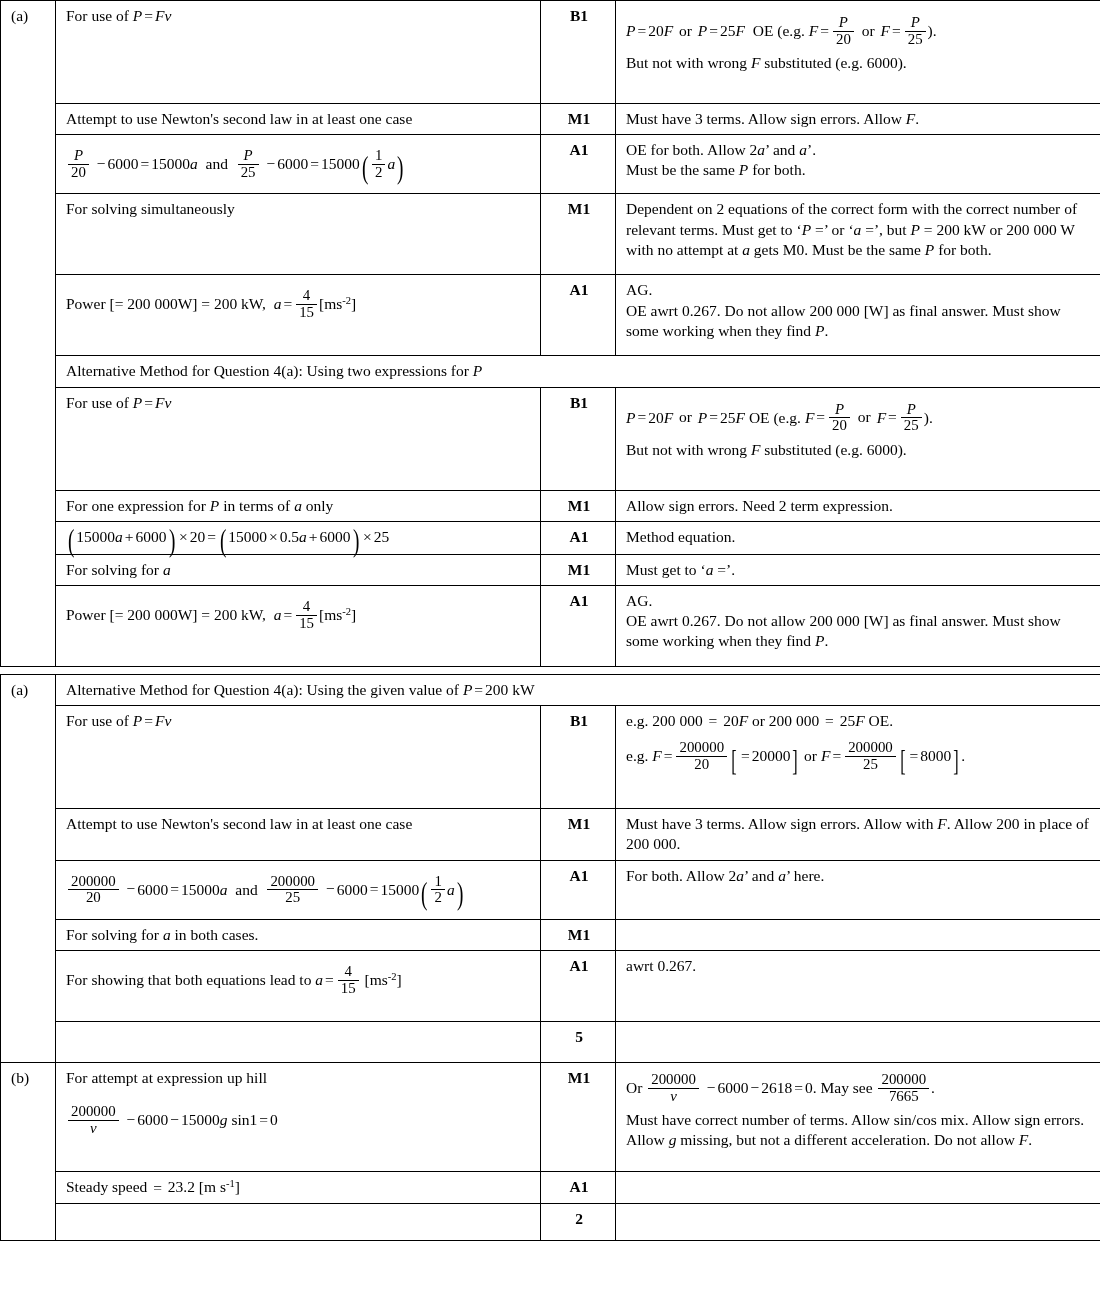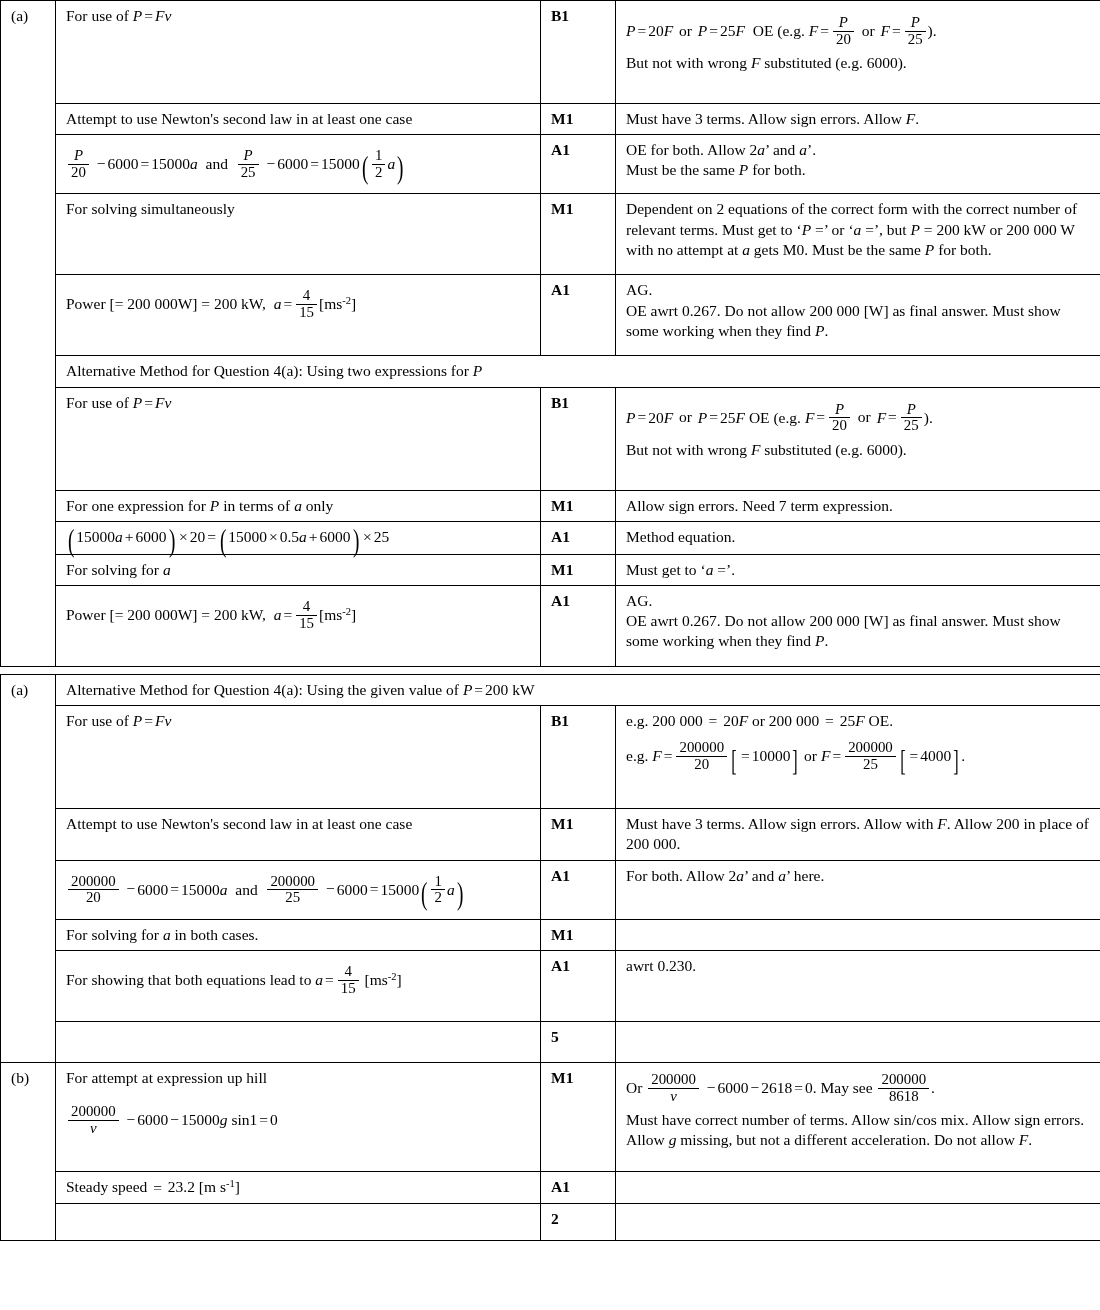--- a/index.html
+++ b/index.html
@@ -49,21 +49,21 @@
     border-bottom: none;
     border-right: 1px solid #000;
     padding-left: 2px;
     padding-top: 6px;
     font-size: 15.5px;
     text-align: left;
   }
 
   td.sol { border-left: 1px solid #000; }
   td.mark {
-    text-align: left;
+    text-align: center;
     font-weight: bold;
     padding-right: 12px;
     white-space: nowrap;
   }
   td.notes { }
 
   
   td.banner {
     font-weight: normal;
     padding-top: 6px;
@@ -224,21 +224,21 @@
       </div>
       <div>But not with wrong <span class="mi">F</span> substituted (e.g. 6000).</div>
     </td>
   </tr>
 
   <tr>
     <td class="sol">
       For one expression for <span class="mi">P</span> in terms of <span class="mi">a</span> only
     </td>
     <td class="mark">M1</td>
-    <td class="notes">Allow sign errors. Need 7 term expression.</td>
+    <td class="notes">Allow sign errors. Need 2 term expression.</td>
   </tr>
 
   <tr>
     <td class="sol">
       <span class="paren-big">(</span><span class="mn">15000</span><span class="mi">a</span><span class="op">+</span><span class="mn">6000</span><span class="paren-big">)</span><span class="op">×</span><span class="mn">20</span><span class="op">=</span><span class="paren-big">(</span><span class="mn">15000</span><span class="op">×</span><span class="mn">0.5</span><span class="mi">a</span><span class="op">+</span><span class="mn">6000</span><span class="paren-big">)</span><span class="op">×</span><span class="mn">25</span>
     </td>
     <td class="mark">A1</td>
     <td class="notes">Method equation.</td>
   </tr>
 
@@ -281,22 +281,22 @@
   </tr>
 
   <tr>
     <td class="sol row-tall-1">
       For use of <span class="mi">P</span><span class="op">=</span><span class="mi">Fv</span>
     </td>
     <td class="mark">B1</td>
     <td class="notes">
       <div>e.g. 200 000 <span class="op">=</span> 20<span class="mi">F</span> or 200 000 <span class="op">=</span> 25<span class="mi">F</span> OE.</div>
       <div class="blockmath">
-        e.g. <span class="mi">F</span><span class="op">=</span><span class="frac"><span class="num mn">200000</span><span class="den mn">20</span></span><span class="brk-big">[</span><span class="op">=</span><span class="mn">10000</span><span class="brk-big">]</span>
-        or <span class="mi">F</span><span class="op">=</span><span class="frac"><span class="num mn">200000</span><span class="den mn">25</span></span><span class="brk-big">[</span><span class="op">=</span><span class="mn">4000</span><span class="brk-big">]</span>.
+        e.g. <span class="mi">F</span><span class="op">=</span><span class="frac"><span class="num mn">200000</span><span class="den mn">20</span></span><span class="brk-big">[</span><span class="op">=</span><span class="mn">20000</span><span class="brk-big">]</span>
+        or <span class="mi">F</span><span class="op">=</span><span class="frac"><span class="num mn">200000</span><span class="den mn">25</span></span><span class="brk-big">[</span><span class="op">=</span><span class="mn">8000</span><span class="brk-big">]</span>.
       </div>
     </td>
   </tr>
 
   <tr>
     <td class="sol">Attempt to use Newton's second law in at least one case</td>
     <td class="mark">M1</td>
     <td class="notes">
       Must have 3 terms. Allow sign errors. Allow with <span class="mi">F</span>. Allow 200 in
       place of 200 000.
@@ -327,21 +327,21 @@
     <td class="notes"></td>
   </tr>
 
   <tr>
     <td class="sol row-tall-2">
       <div class="eqline">
         For showing that both equations lead to <span class="mi">a</span><span class="op">=</span><span class="frac"><span class="num mn">4</span><span class="den mn">15</span></span>&nbsp;[ms<sup class="exp">-2</sup>]
       </div>
     </td>
     <td class="mark">A1</td>
-    <td class="notes">awrt 0.230.</td>
+    <td class="notes">awrt 0.267.</td>
   </tr>
 
   <tr>
     <td class="sol" style="height:30px;">&nbsp;</td>
     <td class="mark">5</td>
     <td class="notes"></td>
   </tr>
 
   <tr>
     <td class="part" rowspan="3">(b)</td>
@@ -351,21 +351,21 @@
         <span class="frac"><span class="num mn">200000</span><span class="den mi">v</span></span>
         <span class="op">−</span><span class="mn">6000</span><span class="op">−</span><span class="mn">15000</span><span class="mi">g</span><span class="mn"> sin</span><span class="mn">1</span><span class="op">=</span><span class="mn">0</span>
       </div>
       <div style="height:24px;"></div>
     </td>
     <td class="mark">M1</td>
     <td class="notes">
       <div class="blockmath" style="padding-top:4px;">
         Or <span class="frac"><span class="num mn">200000</span><span class="den mi">v</span></span>
         <span class="op">−</span><span class="mn">6000</span><span class="op">−</span><span class="mn">2618</span><span class="op">=</span><span class="mn">0</span>. May see
-        <span class="frac"><span class="num mn">200000</span><span class="den mn">8618</span></span>.
+        <span class="frac"><span class="num mn">200000</span><span class="den mn">7665</span></span>.
       </div>
       <div>Must have correct number of terms. Allow sin/cos mix. Allow
       sign errors. Allow <span class="mi">g</span> missing, but not a different acceleration. Do
       not allow <span class="mi">F</span>.</div>
     </td>
   </tr>
 
   <tr>
     <td class="sol">
       Steady speed <span class="op">=</span> 23.2 [m s<sup class="exp">-1</sup>]

